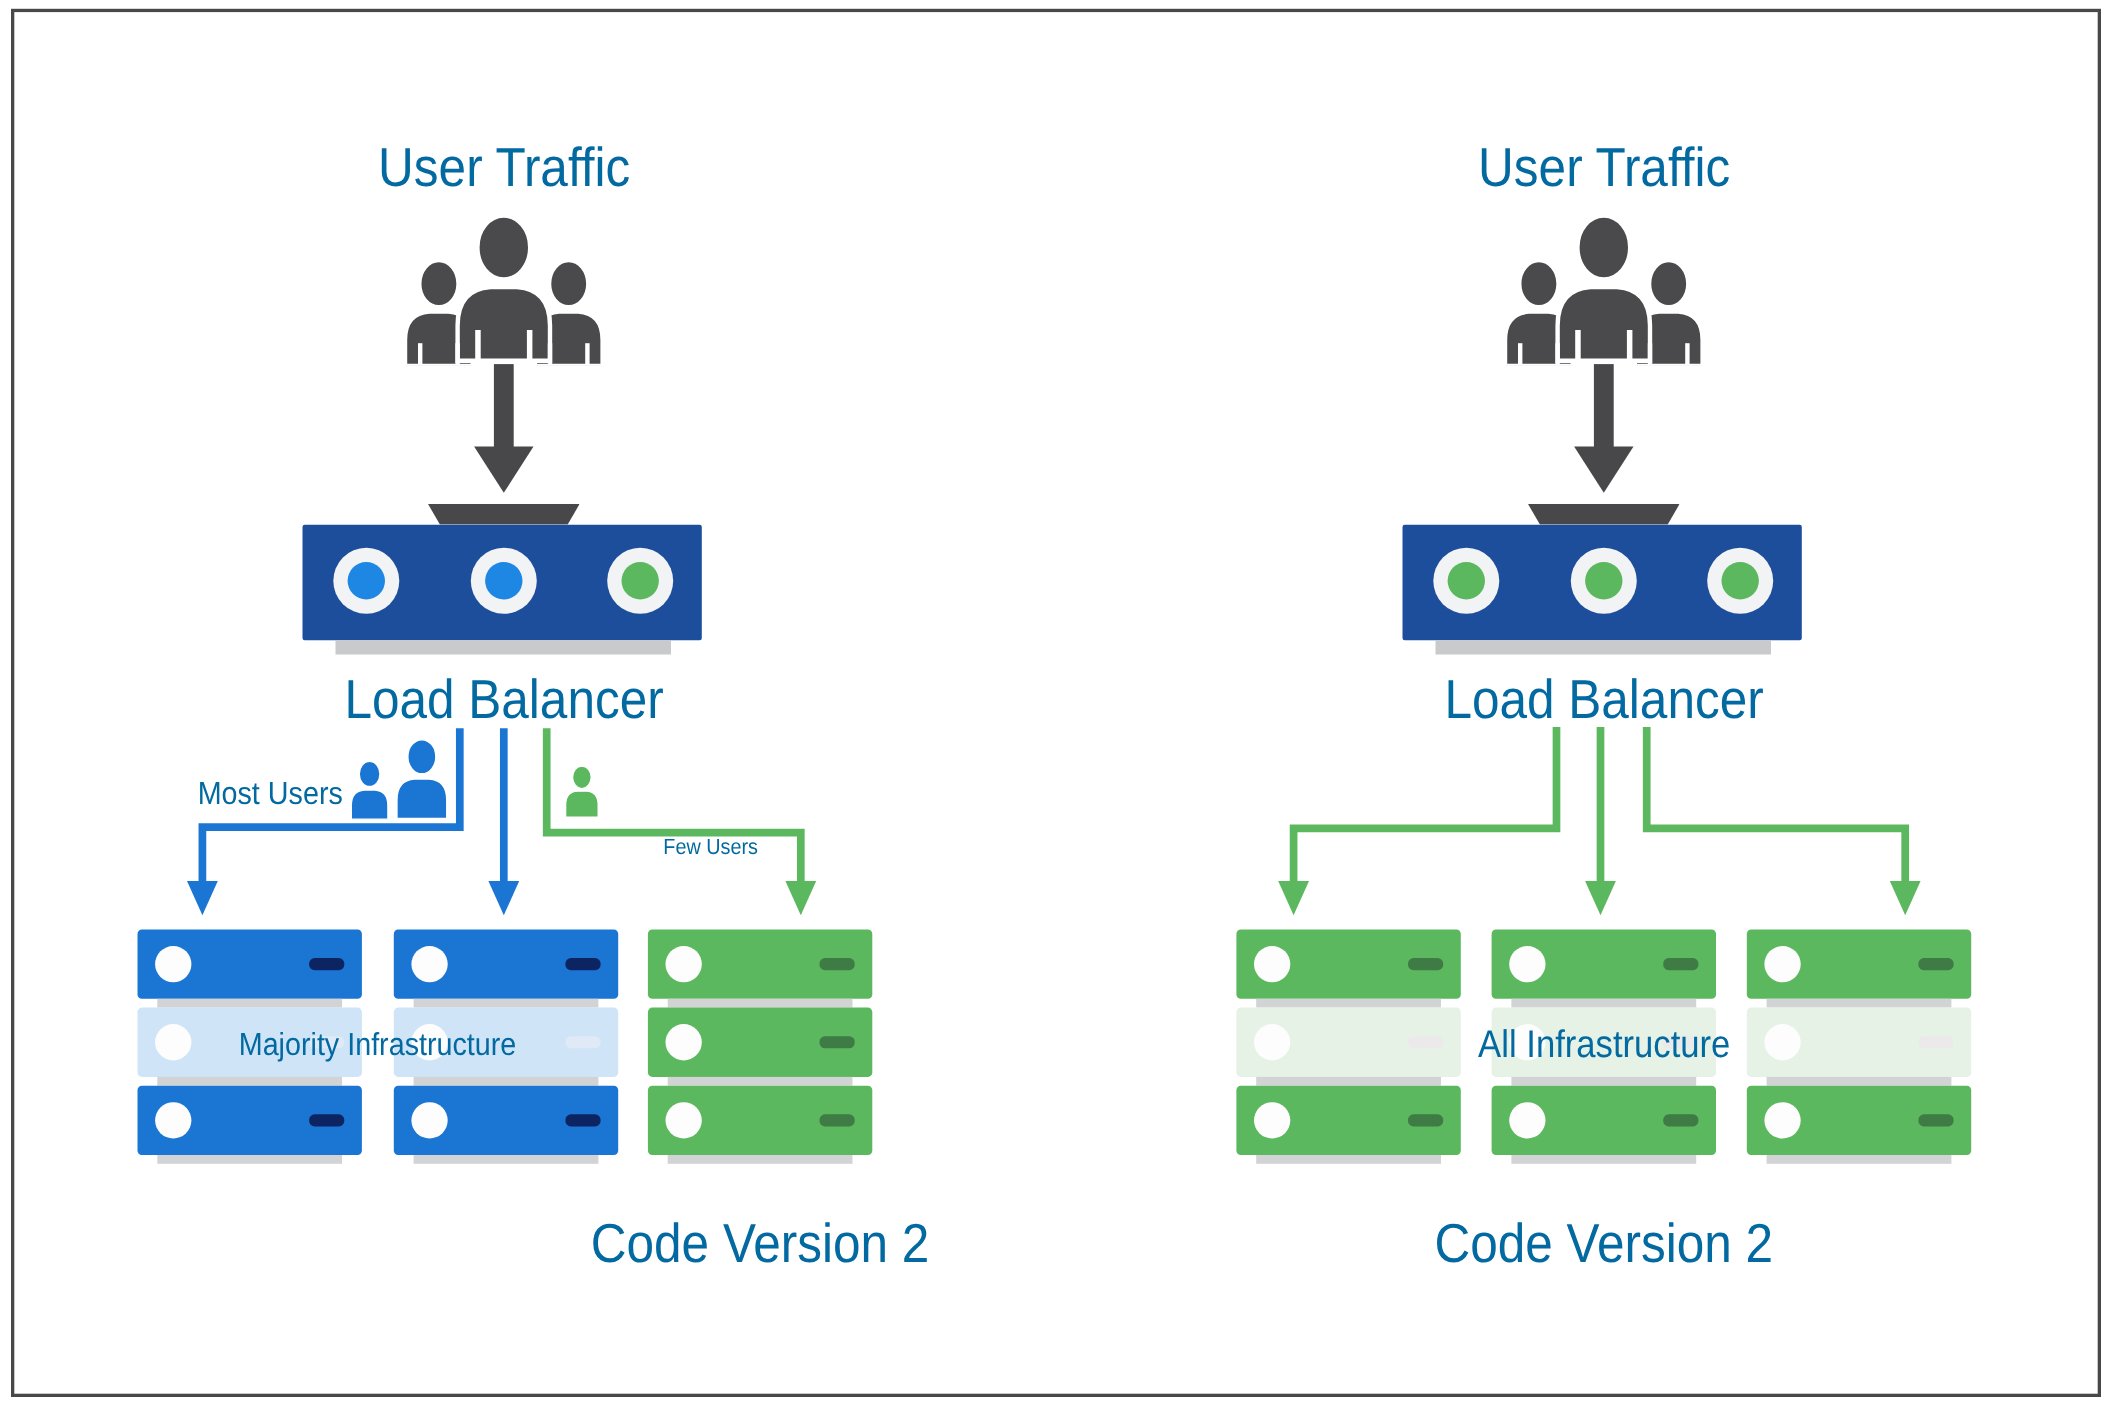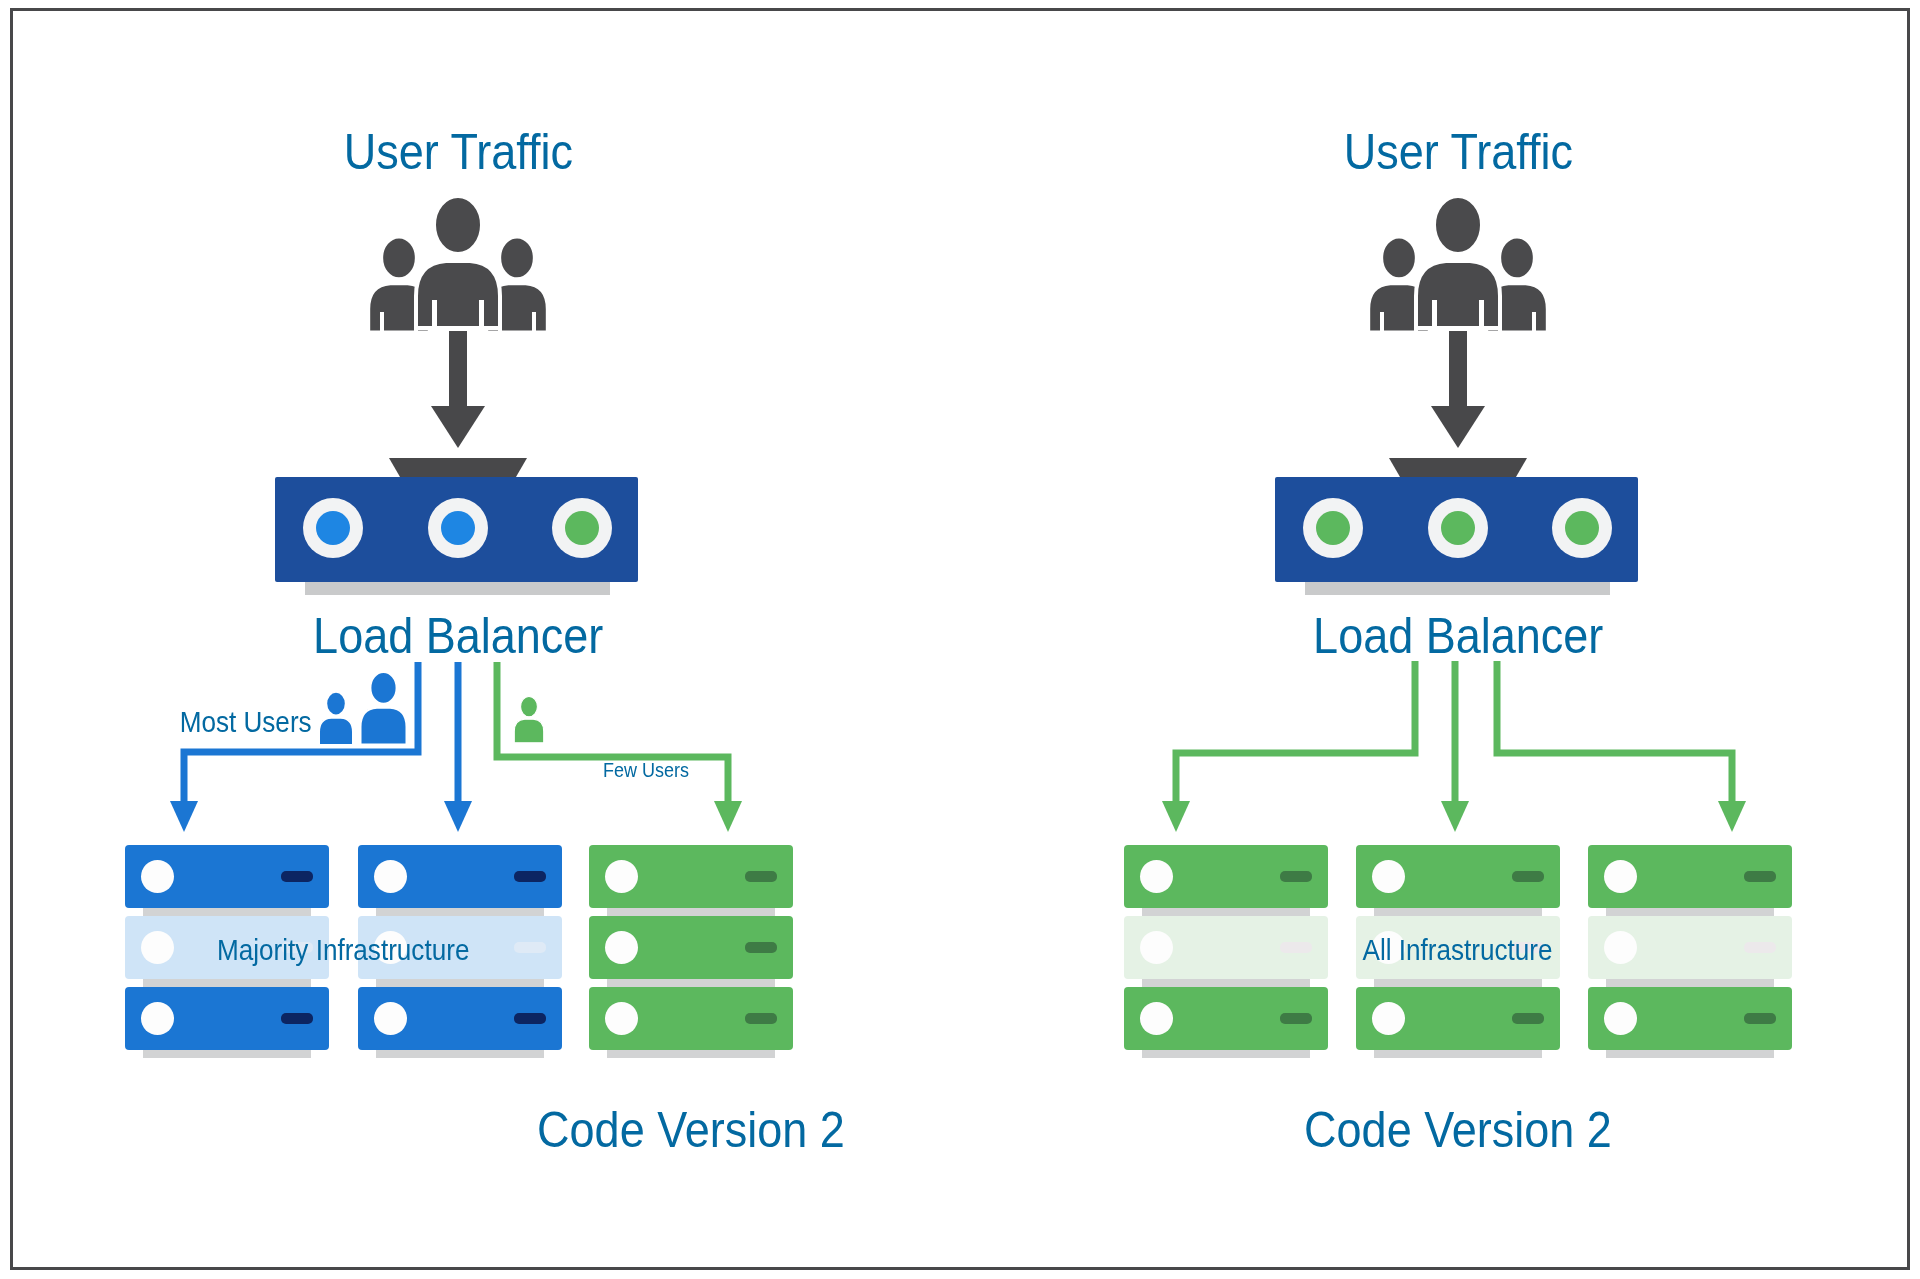--- a/index.html
+++ b/index.html
@@ -229,16 +229,16 @@
           <div class="srv-circle" style="left: 16px; top: 15px; width: 33px; height: 33px;"></div>
           <div class="srv-dash" style="right: 16px; top: 26px; width: 32px; height: 11px; background: rgb(236, 233, 235);"></div>
         </div>
         <div class="shadow-strip" style="left: 18px; top: 134px; width: 168px; height: 8px; background: rgb(210, 211, 212);"></div>
         <div class="srv-row" style="left: 0px; top: 142px; width: 204px; height: 63px; background: rgb(92, 184, 94);">
           <div class="srv-circle" style="left: 16px; top: 15px; width: 33px; height: 33px;"></div>
           <div class="srv-dash" style="right: 16px; top: 26px; width: 32px; height: 11px; background: rgb(62, 123, 69);"></div>
         </div>
         <div class="shadow-strip" style="left: 18px; top: 205px; width: 168px; height: 8px; background: rgb(210, 211, 212);"></div>
       </div>
-      <div class="title" style="left: 158px; top: 932px; width: 600px; font-size: 29px; line-height: 36px; z-index: 5;"><span class="cond">All Infrastructure</span></div>
+      <div class="title" style="left: 158px; top: 932px; width: 600px; font-size: 35px; line-height: 36px; z-index: 5;"><span class="cond">All Infrastructure</span></div>
       <div class="title" style="left: 208px; top: 1102px; width: 500px; font-size: 50px; line-height: 56px;"><span class="cond">Code Version 2</span></div>
     </section>
 </div>
 
 </body></html>

